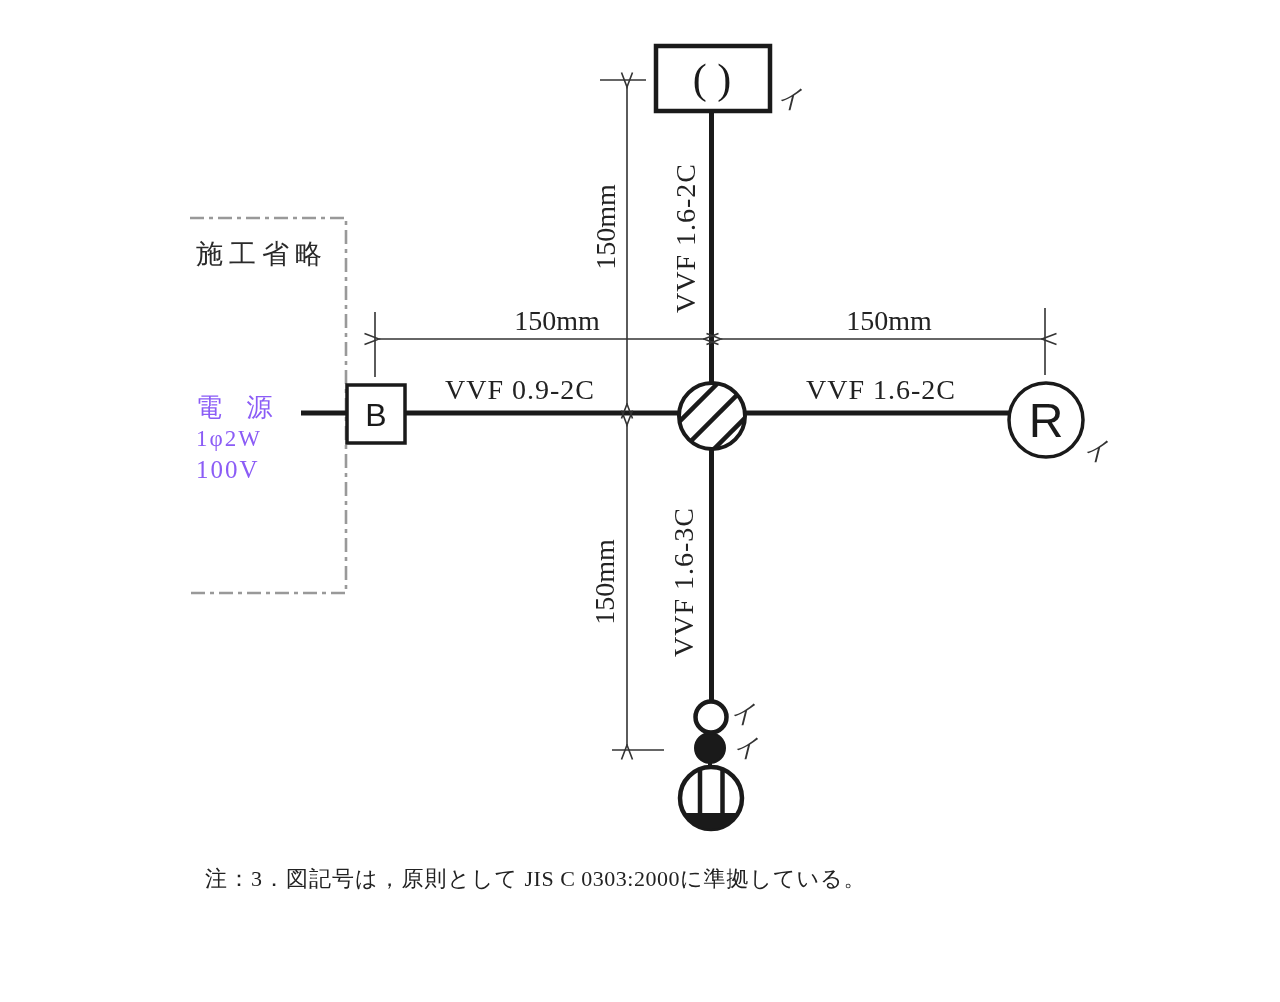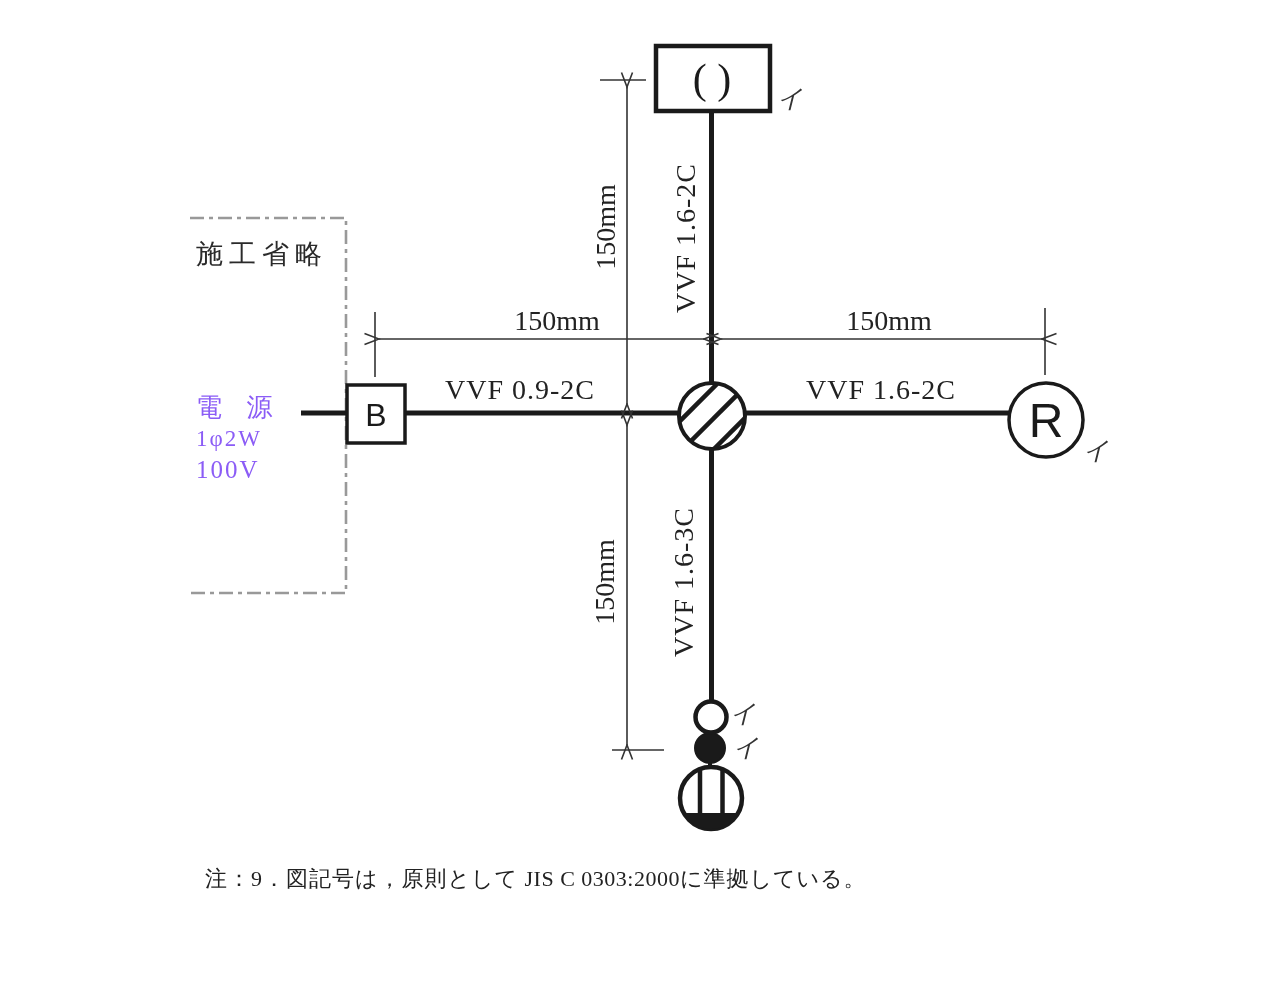--- a/index.html
+++ b/index.html
@@ -118,16 +118,16 @@
   <div class="lbl dim" style="left:889px;top:321px;">150mm</div>
   <div class="lbl dim rot" style="left:606px;top:227px;">150mm</div>
   <div class="lbl dim rot" style="left:605px;top:582px;">150mm</div>
 
   <div class="lbl ik" style="left:792px;top:98px;">イ</div>
   <div class="lbl ik" style="left:1098px;top:450px;">イ</div>
   <div class="lbl ik" style="left:745px;top:713px;">イ</div>
   <div class="lbl ik" style="left:748px;top:747px;">イ</div>
 
   <div class="note" style="left:205px;top:864px;">
-    <span>注：9．図記号は，原則として </span><span class="std">JIS C 0303:2000</span><span>に準拠している。</span>
+    <span>注：3．図記号は，原則として </span><span class="std">JIS C 0303:2000</span><span>に準拠している。</span>
   </div>
 
 </div>
 
 </body></html>

